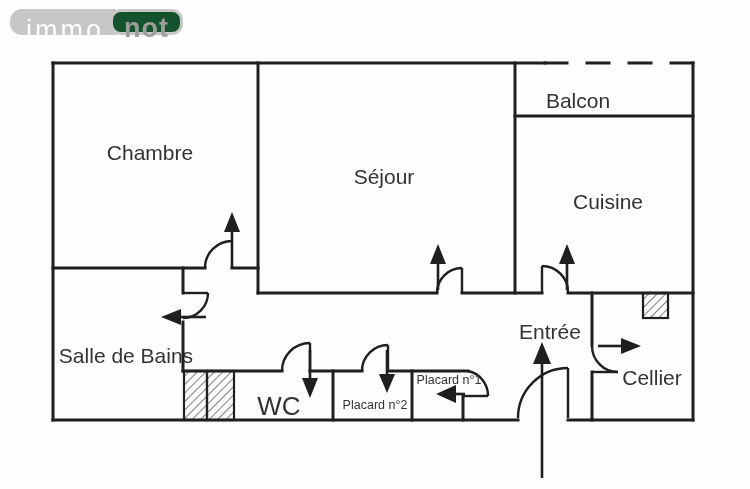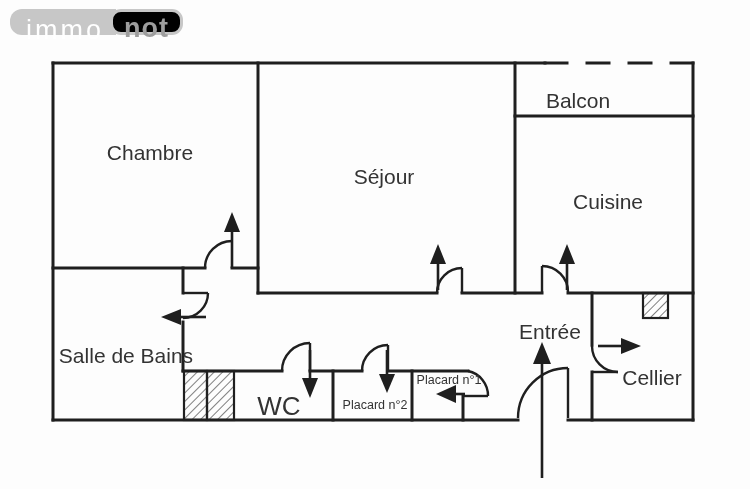--- a/index.html
+++ b/index.html
@@ -13,21 +13,21 @@
     position:absolute;left:10px;top:9px;
     display:flex;align-items:stretch;height:26px;
   }
   .logo-immo{
     background:#c7c7c7;color:#ffffff;
     border-radius:12px 0 0 12px;
     font-size:27px;letter-spacing:3px;
     padding:3px 12px 0 16px;line-height:36px;
   }
   .logo-not{
-    background:#000000;color:#9d9d9d;
+    background:#14532d;color:#9d9d9d;
     border:3px solid #c7c7c7;border-radius:11px;
     font-size:27px;font-weight:bold;letter-spacing:1px;
     margin-left:-6px;padding:0 11px;line-height:32px;
   }
   svg text{font-family:"Liberation Sans", sans-serif;}
 </style>
 </head>
 <body>
 
 <div class="stage">

